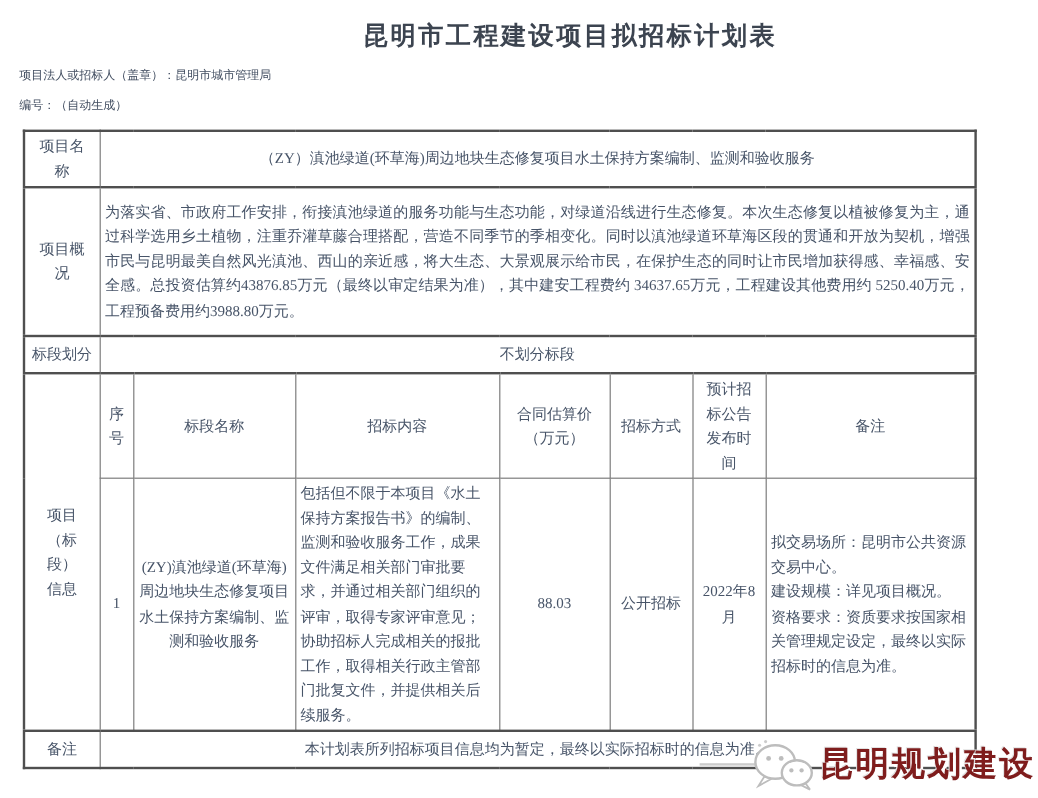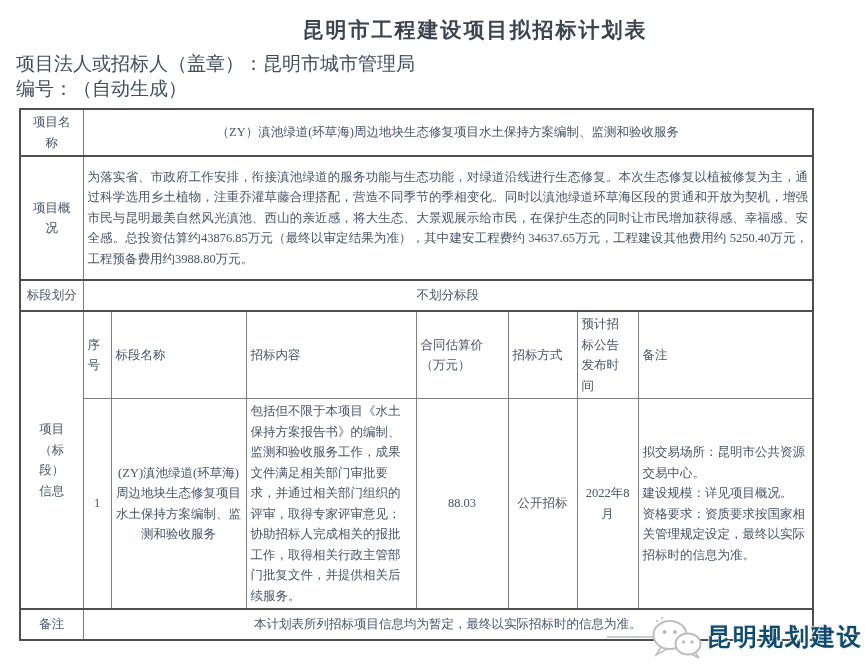--- a/index.html
+++ b/index.html
@@ -15,21 +15,21 @@
     margin:0;
     padding:16px 0 6px 85px;
     text-align:center;
     font-size:21px;
     font-weight:bold;
     color:#3c4450;
     letter-spacing:2px;
   }
   .headline{
     margin:2px 0 0 16px;
-    font-size:19px;
+    font-size:10px;
     line-height:23px;
     color:#414d60;
   }
   table.plan{
     position:absolute;
     left:19px;top:108px;
     width:793px;
     border-collapse:collapse;
     table-layout:fixed;
     font-size:12.5px;
@@ -42,37 +42,37 @@
     line-height:20.5px;
     overflow:hidden;
   }
   table.plan{border:2px solid #4f4f4f;}
   tr.sep td{border-top:2px solid #4f4f4f;}
   td.lbl{text-align:center;white-space:pre-line;}
   td.ctr{text-align:center;margin-left:20px;}
   td.lft{text-align:left;margin-left:12px;}
   .pre{white-space:pre-line;}
   td.info-lbl{line-height:31px;white-space:pre-line;text-align:center;}
-  td.hdr{line-height:17px;white-space:pre-line;margin-top:12px;}
+  td.hdr{text-align:center;line-height:17px;white-space:pre-line;margin-top:12px;}
   td.overview{padding:4px 8px;line-height:20.6px;text-align:justify;}
   td.content-cell{padding:4px 5px;line-height:21px;}
   td.remark-cell{padding:4px 6px;line-height:21.5px;}
   .watermark{
     position:absolute;
     right:2px;bottom:4px;
     display:flex;
     align-items:center;
     z-index:5;
   }
   .wm-line{width:48px;height:2px;background:#cccccc;margin-right:-6px;}
   .wm-text{
     font-family:"Liberation Sans","DejaVu Sans",sans-serif;
     font-weight:bold;
-    font-size:24px;
-    color:#0c4a6e;
+    font-size:28px;
+    color:#7f1d1d;
     letter-spacing:2px;
     text-shadow:2px 2px 0 #ffffff,-1px -1px 0 #e2e2e2;
     margin-left:2px;
   }
 </style>
 </head>
 <body>
 
 <div class="page">
 

